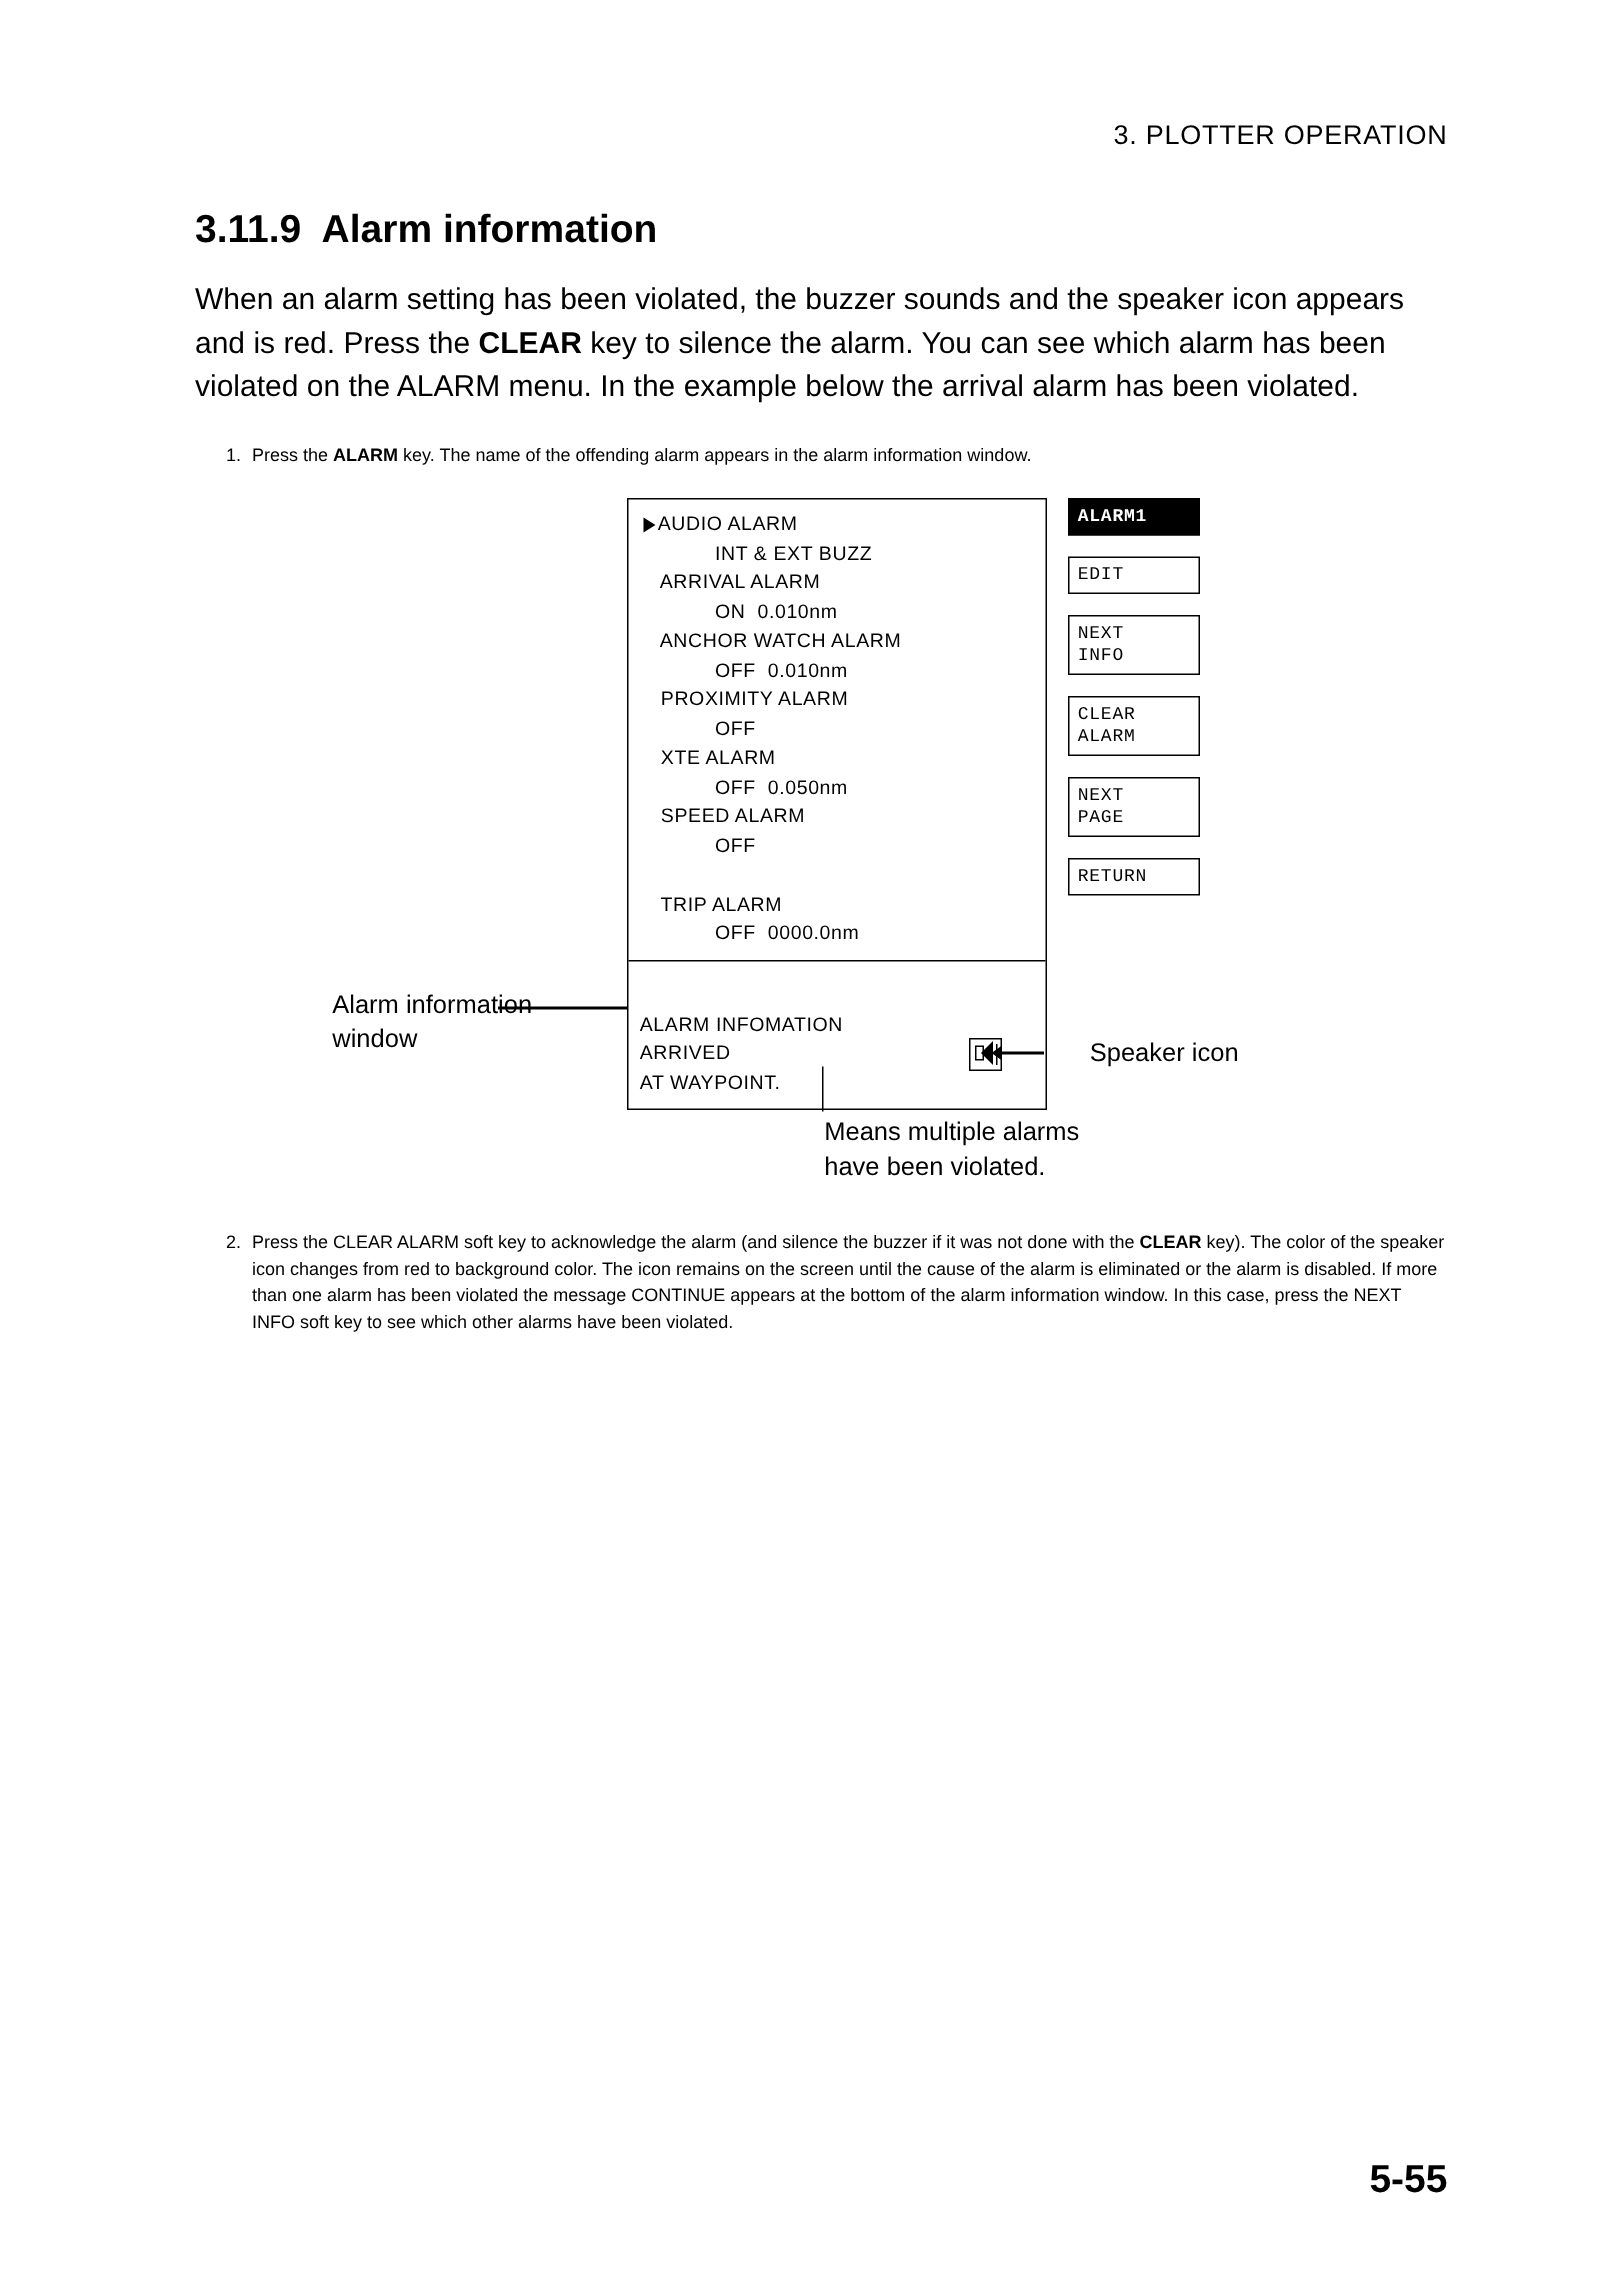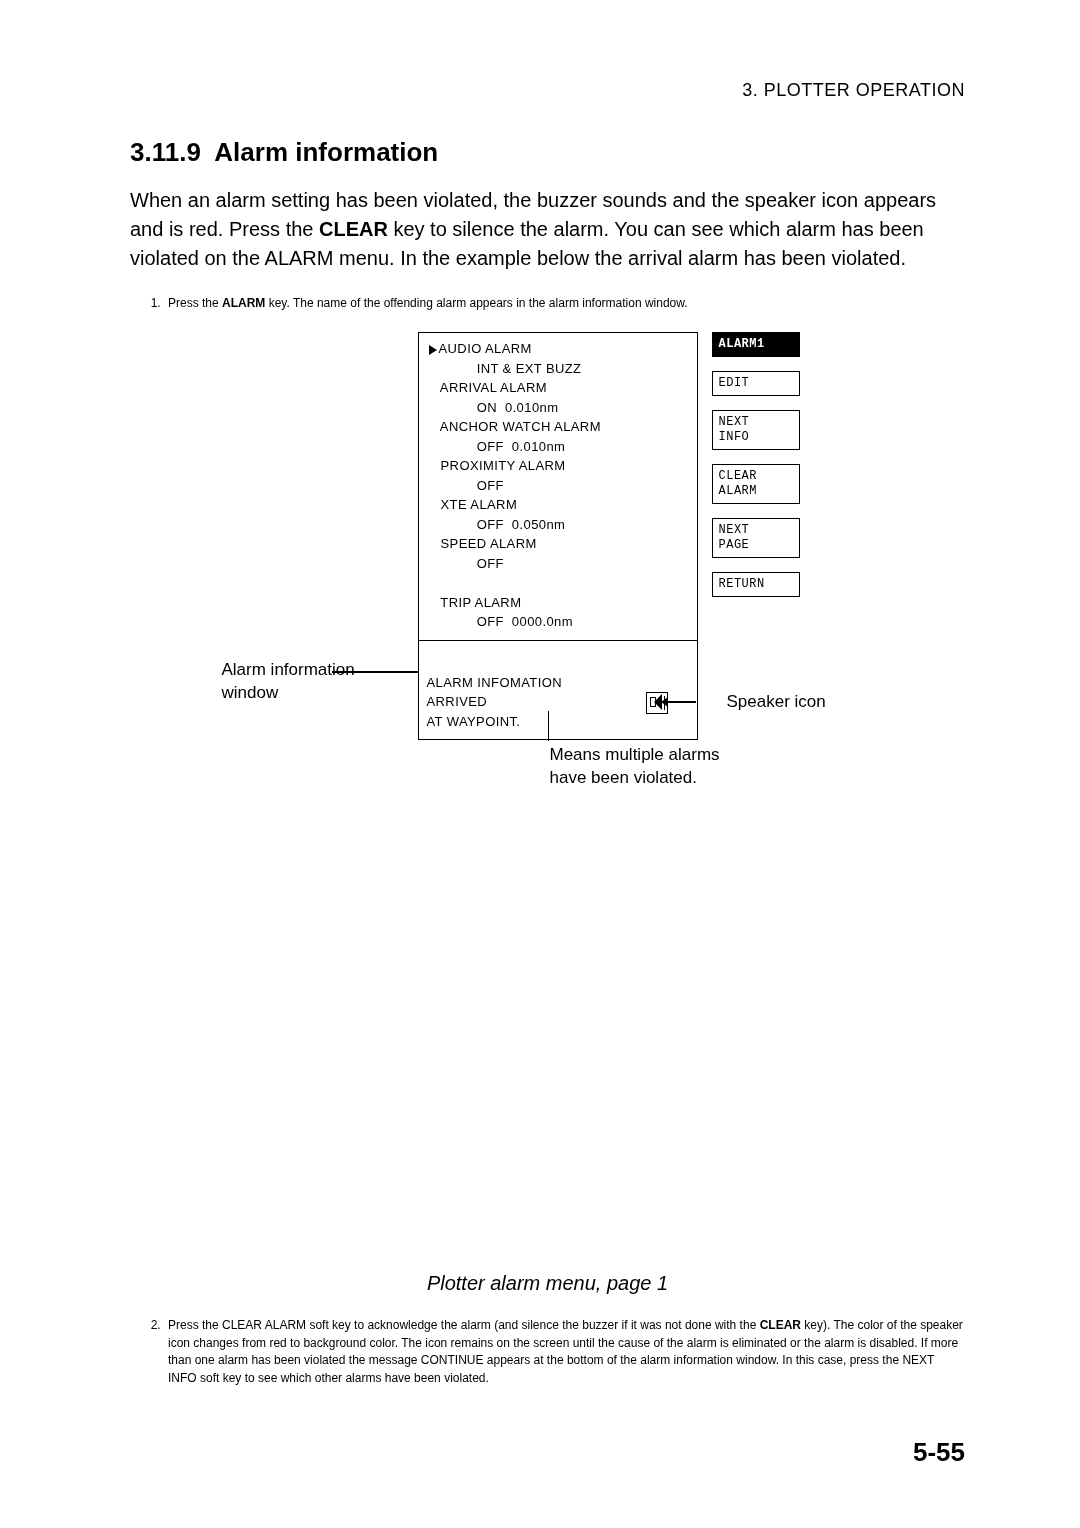--- a/index.html
+++ b/index.html
@@ -320,21 +320,20 @@
     <div class="speaker-arrow"></div>
     <div class="speaker-label">Speaker icon</div>
 
     <div class="continue-line"></div>
     <div class="continue-text">
       <span>Means multiple alarms</span><br>
       <span>have been violated.</span>
     </div>
   </div>
 
-  <div class="figure-caption">Plotter alarm menu, page 1</div>
 
   <ol class="steps" start="2">
     <li>
       <span>Press the CLEAR ALARM soft key to acknowledge the alarm (and silence the buzzer if it was not done with the </span><span class="bold">CLEAR</span><span> key). The color of the speaker icon changes from red to background color. The icon remains on the screen until the cause of the alarm is eliminated or the alarm is disabled. If more than one alarm has been violated the message CONTINUE appears at the bottom of the alarm information window. In this case, press the NEXT INFO soft key to see which other alarms have been violated.</span>
     </li>
 
   </ol>
 
 </div>
 

